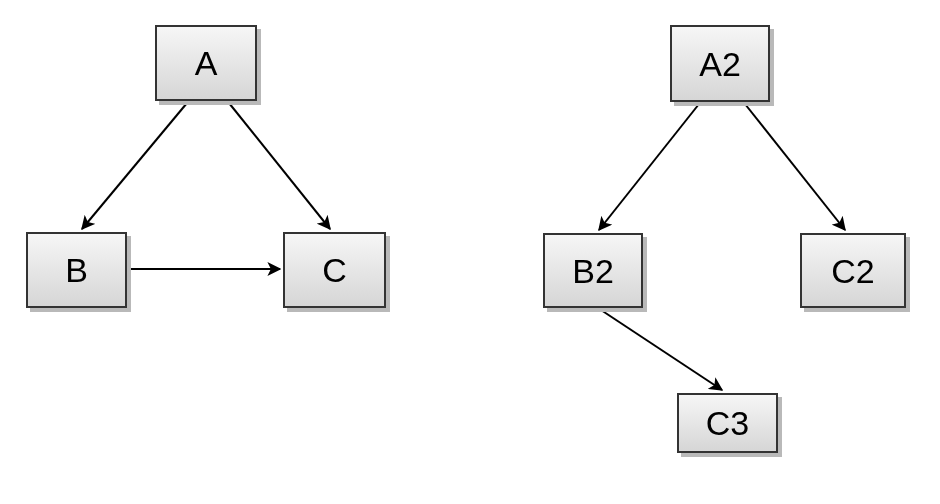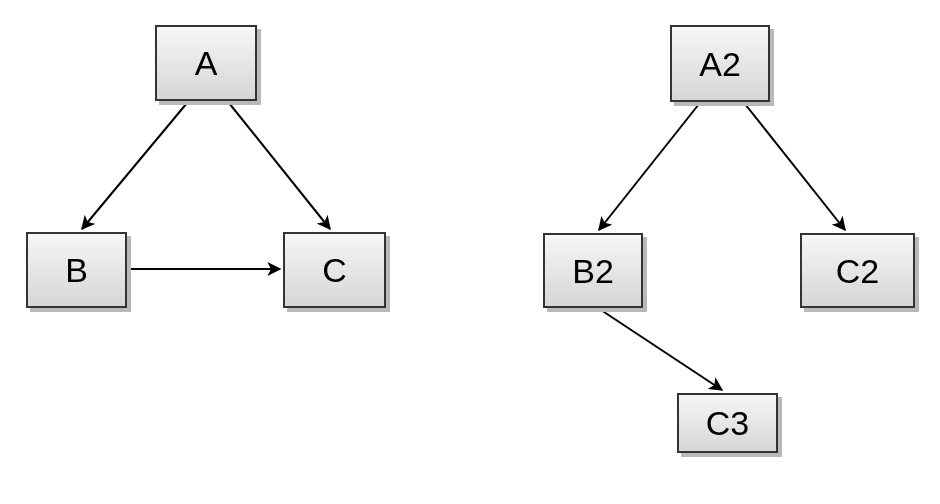--- a/index.html
+++ b/index.html
@@ -75,20 +75,20 @@
         <span class="node-label" style="color: rgb(0, 0, 0);">C</span>
       </div>
     </div>
     <div class="graph-group">
       <div class="node" style="left: 670px; top: 25px; width: 100px; height: 77px; border-color: rgb(51, 51, 51); background: linear-gradient(rgb(246, 246, 246) 0%, rgb(214, 214, 214) 100%); box-shadow: rgb(185, 185, 185) 4px 4px 0px;">
         <span class="node-label" style="color: rgb(0, 0, 0);">A2</span>
       </div>
       <div class="node" style="left: 543px; top: 233px; width: 100px; height: 75px; border-color: rgb(51, 51, 51); background: linear-gradient(rgb(246, 246, 246) 0%, rgb(214, 214, 214) 100%); box-shadow: rgb(185, 185, 185) 4px 4px 0px;">
         <span class="node-label" style="color: rgb(0, 0, 0);">B2</span>
       </div>
-      <div class="node" style="left: 800px; top: 233px; width: 115px; height: 75px; border-color: rgb(51, 51, 51); background: linear-gradient(rgb(246, 246, 246) 0%, rgb(214, 214, 214) 100%); box-shadow: rgb(185, 185, 185) 4px 4px 0px;">
+      <div class="node" style="left: 800px; top: 233px; width: 106px; height: 75px; border-color: rgb(51, 51, 51); background: linear-gradient(rgb(246, 246, 246) 0%, rgb(214, 214, 214) 100%); box-shadow: rgb(185, 185, 185) 4px 4px 0px;">
         <span class="node-label" style="color: rgb(0, 0, 0);">C2</span>
       </div>
       <div class="node" style="left: 677px; top: 393px; width: 101px; height: 60px; border-color: rgb(51, 51, 51); background: linear-gradient(rgb(246, 246, 246) 0%, rgb(214, 214, 214) 100%); box-shadow: rgb(185, 185, 185) 4px 4px 0px;">
         <span class="node-label" style="color: rgb(0, 0, 0);">C3</span>
       </div>
     </div>
   </div>
 
 </body></html>

